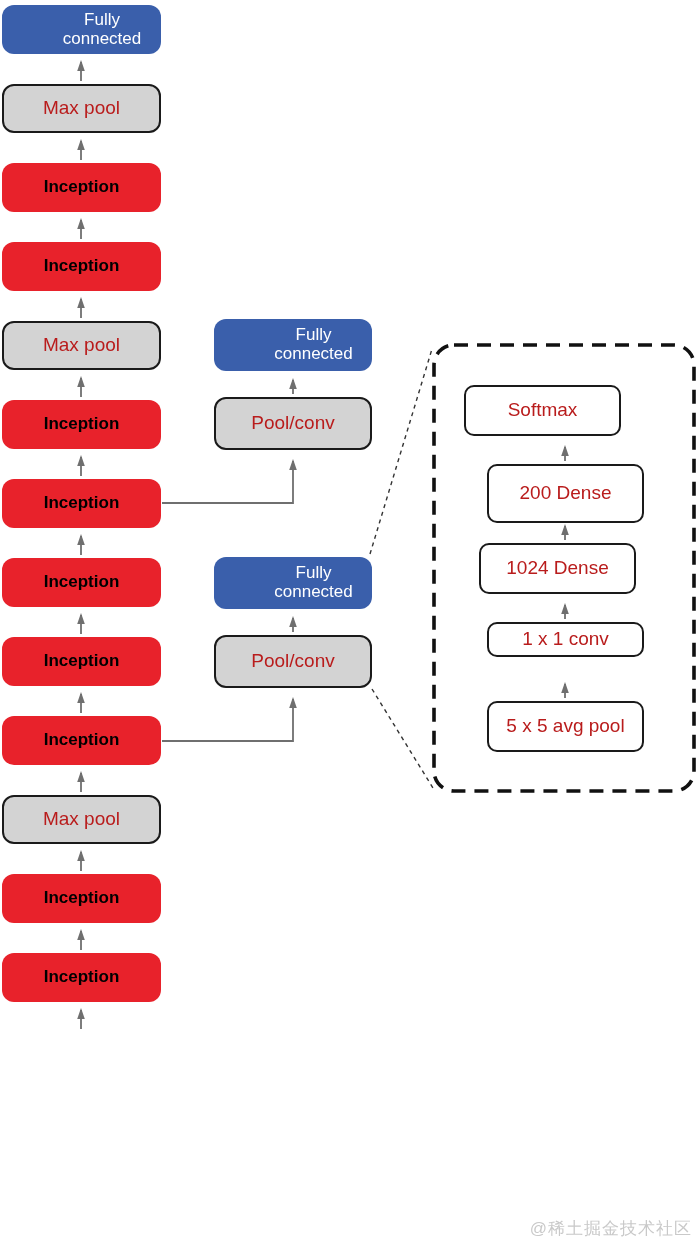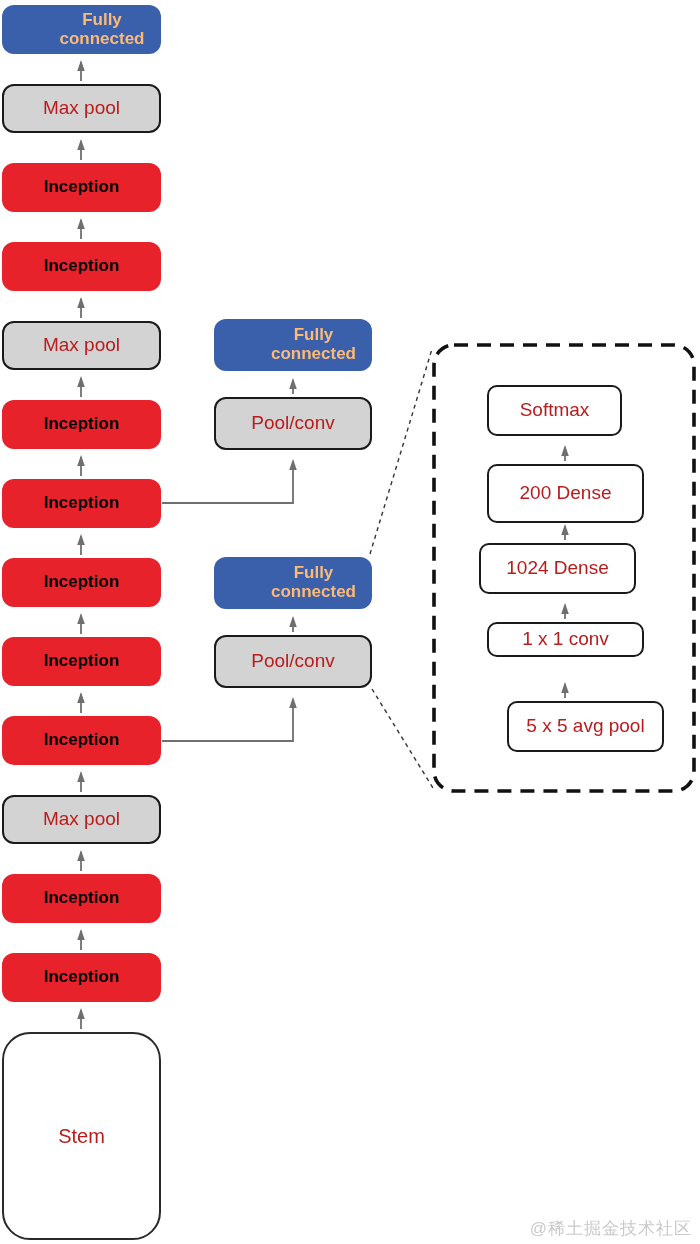--- a/index.html
+++ b/index.html
@@ -33,22 +33,22 @@
     color: #b91c1c;
   }
   .node-red {
     background: var(--red, #e8222b);
     color: #000000;
     font-weight: bold;
     font-size: 17px;
   }
   .node-blue {
     background: var(--blue, #3a5fab);
-    color: #fdba74;
-    font-weight: bold;
+    color: #ffffff;
+    font-weight: normal;
     font-size: 17px;
     padding-left: 41px;
   }
   .node-gray {
     background: var(--gray, #d3d3d3);
     border: 2px solid #1a1a1a;
     font-size: 19px;
   }
   .node-white {
     background: #ffffff;
@@ -131,29 +131,28 @@
   <div class="node node-red" style="left:2px; top:242px; width:159px; height:49px;">Inception</div>
   <div class="node node-gray" style="left:2px; top:321px; width:159px; height:49px;">Max pool</div>
   <div class="node node-red" style="left:2px; top:400px; width:159px; height:49px;">Inception</div>
   <div class="node node-red" style="left:2px; top:479px; width:159px; height:49px;">Inception</div>
   <div class="node node-red" style="left:2px; top:558px; width:159px; height:49px;">Inception</div>
   <div class="node node-red" style="left:2px; top:637px; width:159px; height:49px;">Inception</div>
   <div class="node node-red" style="left:2px; top:716px; width:159px; height:49px;">Inception</div>
   <div class="node node-gray" style="left:2px; top:795px; width:159px; height:49px;">Max pool</div>
   <div class="node node-red" style="left:2px; top:874px; width:159px; height:49px;">Inception</div>
   <div class="node node-red" style="left:2px; top:953px; width:159px; height:49px;">Inception</div>
-  <div class="node node-stem" style="left:2px; top:1032px; width:159px; height:208px;">Stem</div>
 
   <div class="node node-blue" style="left:214px; top:319px; width:158px; height:52px;">Fully connected</div>
   <div class="node node-gray" style="left:214px; top:397px; width:158px; height:53px;">Pool/conv</div>
 
   <div class="node node-blue" style="left:214px; top:557px; width:158px; height:52px;">Fully connected</div>
   <div class="node node-gray" style="left:214px; top:635px; width:158px; height:53px;">Pool/conv</div>
 
-  <div class="node node-white" style="left:487px; top:385px; width:135px; height:51px;">Softmax</div>
+  <div class="node node-white" style="left:464px; top:385px; width:157px; height:51px;">Softmax</div>
   <div class="node node-white" style="left:487px; top:464px; width:157px; height:59px;">200 Dense</div>
   <div class="node node-white" style="left:479px; top:543px; width:157px; height:51px;">1024 Dense</div>
   <div class="node node-white" style="left:487px; top:622px; width:157px; height:35px;">1 x 1 conv</div>
-  <div class="node node-white" style="left:487px; top:701px; width:157px; height:51px;margin-left:20px;">5 x 5 avg pool</div>
+  <div class="node node-white" style="left:487px; top:701px; width:157px; height:51px;">5 x 5 avg pool</div>
 
   <div class="watermark">@稀土掘金技术社区</div>
 
 </div>
 
 </body></html>

